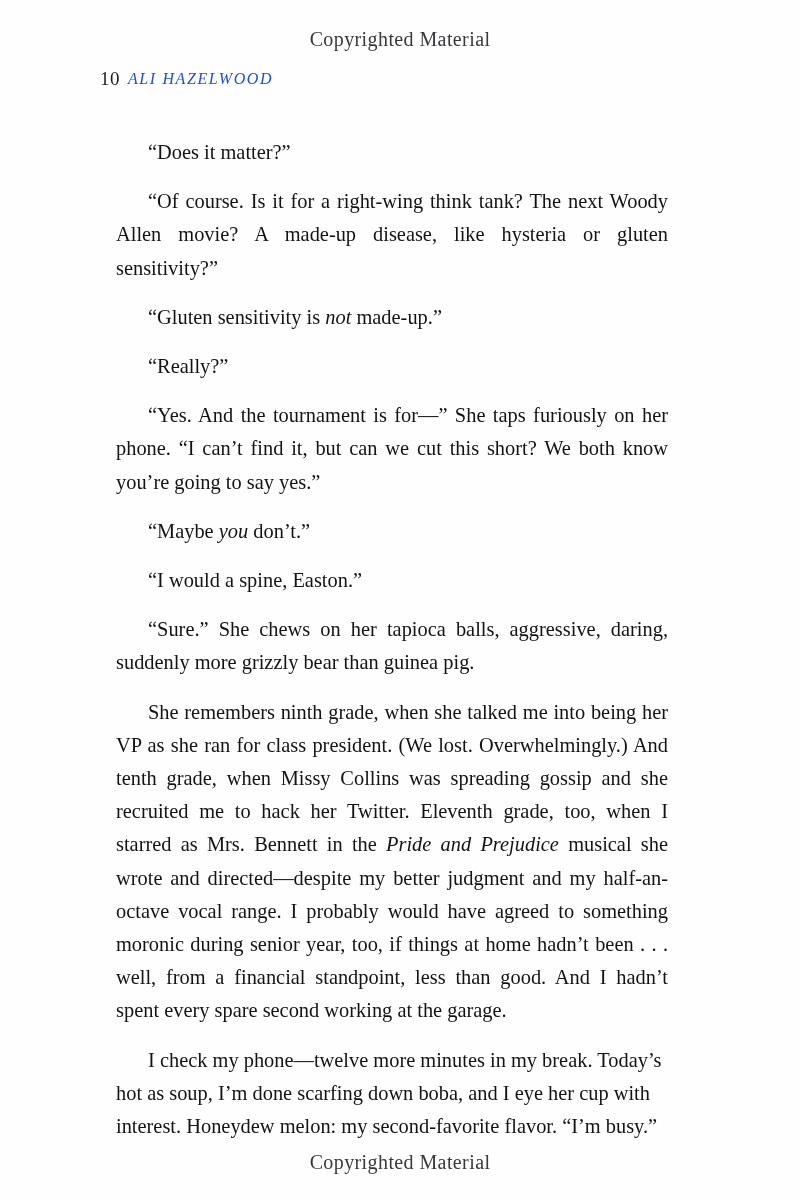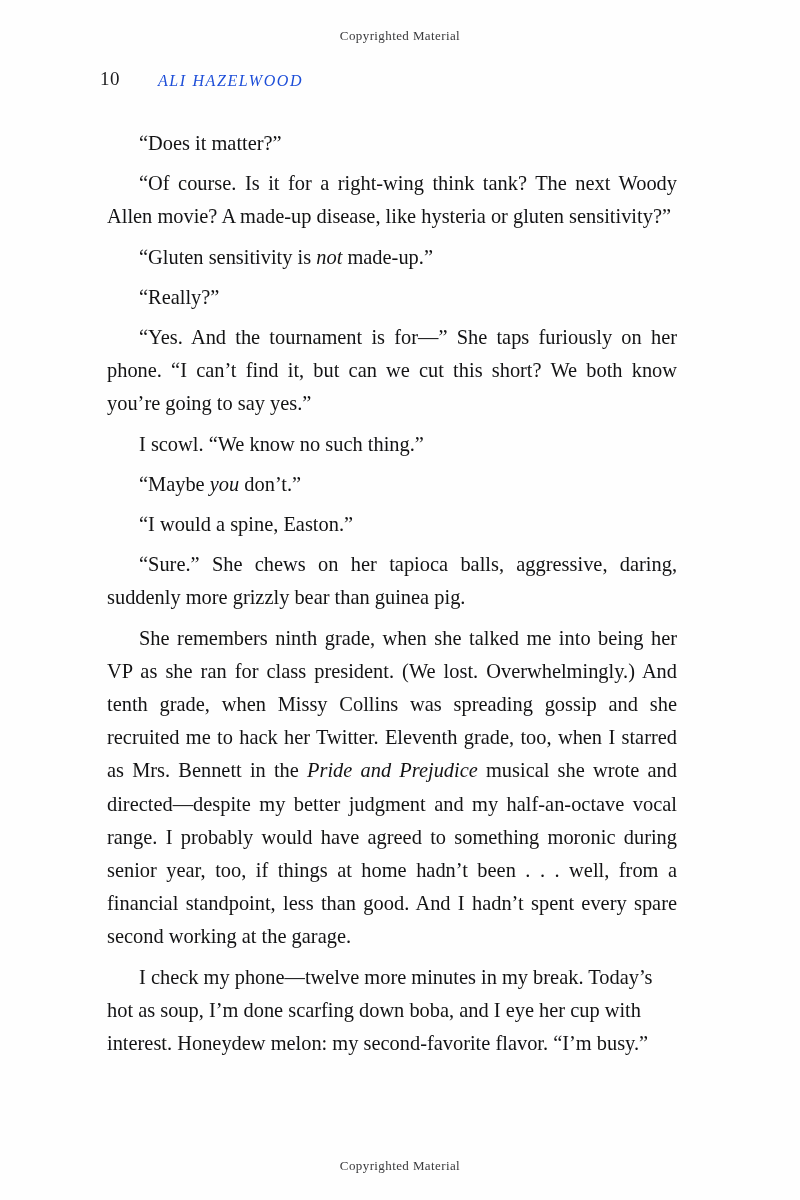--- a/index.html
+++ b/index.html
@@ -19,35 +19,35 @@
     position: absolute;
     inset: 0;
     background: #fefefe;
   }
   .watermark {
     position: absolute;
     left: 0;
     right: 0;
     text-align: center;
     font-family: "Liberation Serif", serif;
-    font-size: 13px;
+    font-size: 20px;
     letter-spacing: 0.4px;
     color: #39393b;
   }
   .watermark-top { top: 28px; }
   .watermark-bottom { bottom: 26px; }
 
   .header {
     position: absolute;
     top: 68px;
     left: 100px;
     right: 100px;
     display: flex;
-    align-items: flex-end;
-    gap: 38px;
+    align-items: center;
+    gap: 8px;
   }
   .folio {
     font-family: "Liberation Serif", serif;
     font-size: 19px;
     color: #1b1b1d;
     letter-spacing: 0.5px;
   }
   .running-head {
     font-family: "Liberation Serif", serif;
     font-size: 16px;
@@ -62,21 +62,21 @@
     left: 100px;
     width: 584px;
     font-size: 20.4px;
     line-height: 33.2px;
     text-align: justify;
     text-justify: inter-word;
     color: #131314;
     hyphens: auto;
   }
   .body-text p {
-    margin: 7px;
+    margin: 16px;
     text-indent: 32px;
   }
   .body-text p:last-child {
     text-align: left;
   }
   em {
     font-style: italic;
   }
 </style>
 </head>
@@ -90,21 +90,20 @@
     <span class="folio">10</span>
     <span class="running-head">ALI HAZELWOOD</span>
   </div>
 
   <div class="body-text">
       <p><span>“Does it matter?”</span></p>
       <p><span>“Of course. Is it for a right-wing think tank? The next Woody Allen movie? A made-up disease, like hysteria or gluten sensitivity?”</span></p>
       <p><span>“Gluten sensitivity is </span><em>not</em><span> made-up.”</span></p>
       <p><span>“Really?”</span></p>
       <p><span>“Yes. And the tournament is for—” She taps furiously on her phone. “I can’t find it, but can we cut this short? We both know you’re going to say yes.”</span></p>
-      <p><span>I scowl. “We know no such thing.”</span></p>
       <p><span>“Maybe </span><em>you</em><span> don’t.”</span></p>
       <p><span>“I would a spine, Easton.”</span></p>
       <p><span>“Sure.” She chews on her tapioca balls, aggressive, daring, suddenly more grizzly bear than guinea pig.</span></p>
       <p><span>She remembers ninth grade, when she talked me into being her VP as she ran for class president. (We lost. Overwhelmingly.) And tenth grade, when Missy Collins was spreading gossip and she recruited me to hack her Twitter. Eleventh grade, too, when I starred as Mrs. Bennett in the </span><em>Pride and Prejudice</em><span> musical she wrote and directed—despite my better judgment and my half-an-octave vocal range. I probably would have agreed to something moronic during senior year, too, if things at home hadn’t been . . . well, from a financial standpoint, less than good. And I hadn’t spent every spare second working at the garage.</span></p>
       <p><span>I check my phone—twelve more minutes in my break. Today’s hot as soup, I’m done scarfing down boba, and I eye her cup with interest. Honeydew melon: my second-favorite flavor. “I’m busy.”</span></p>
     </div>
 
   <div class="watermark watermark-bottom">Copyrighted Material</div>
 
 </div>

